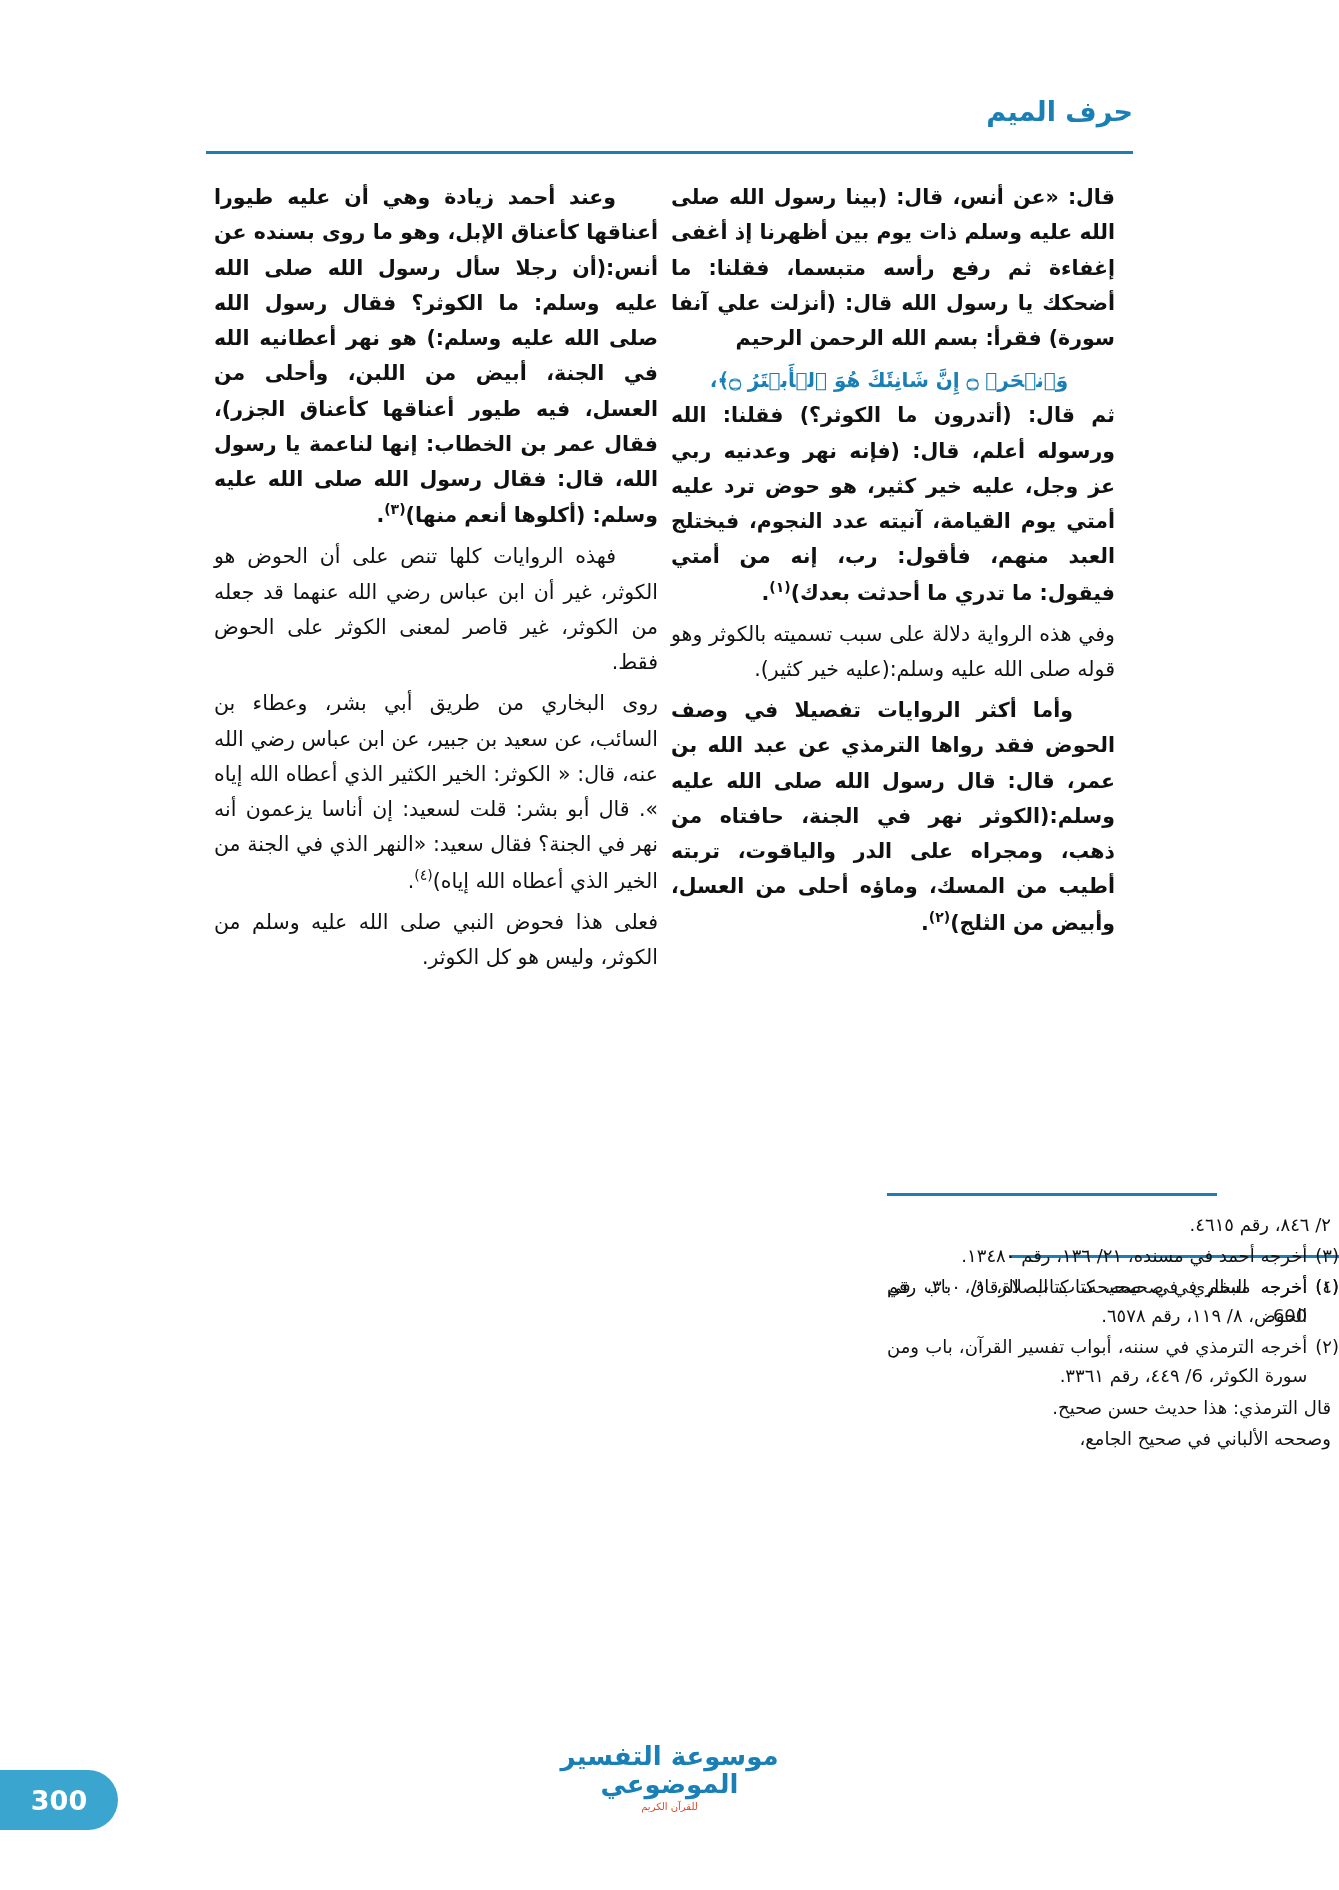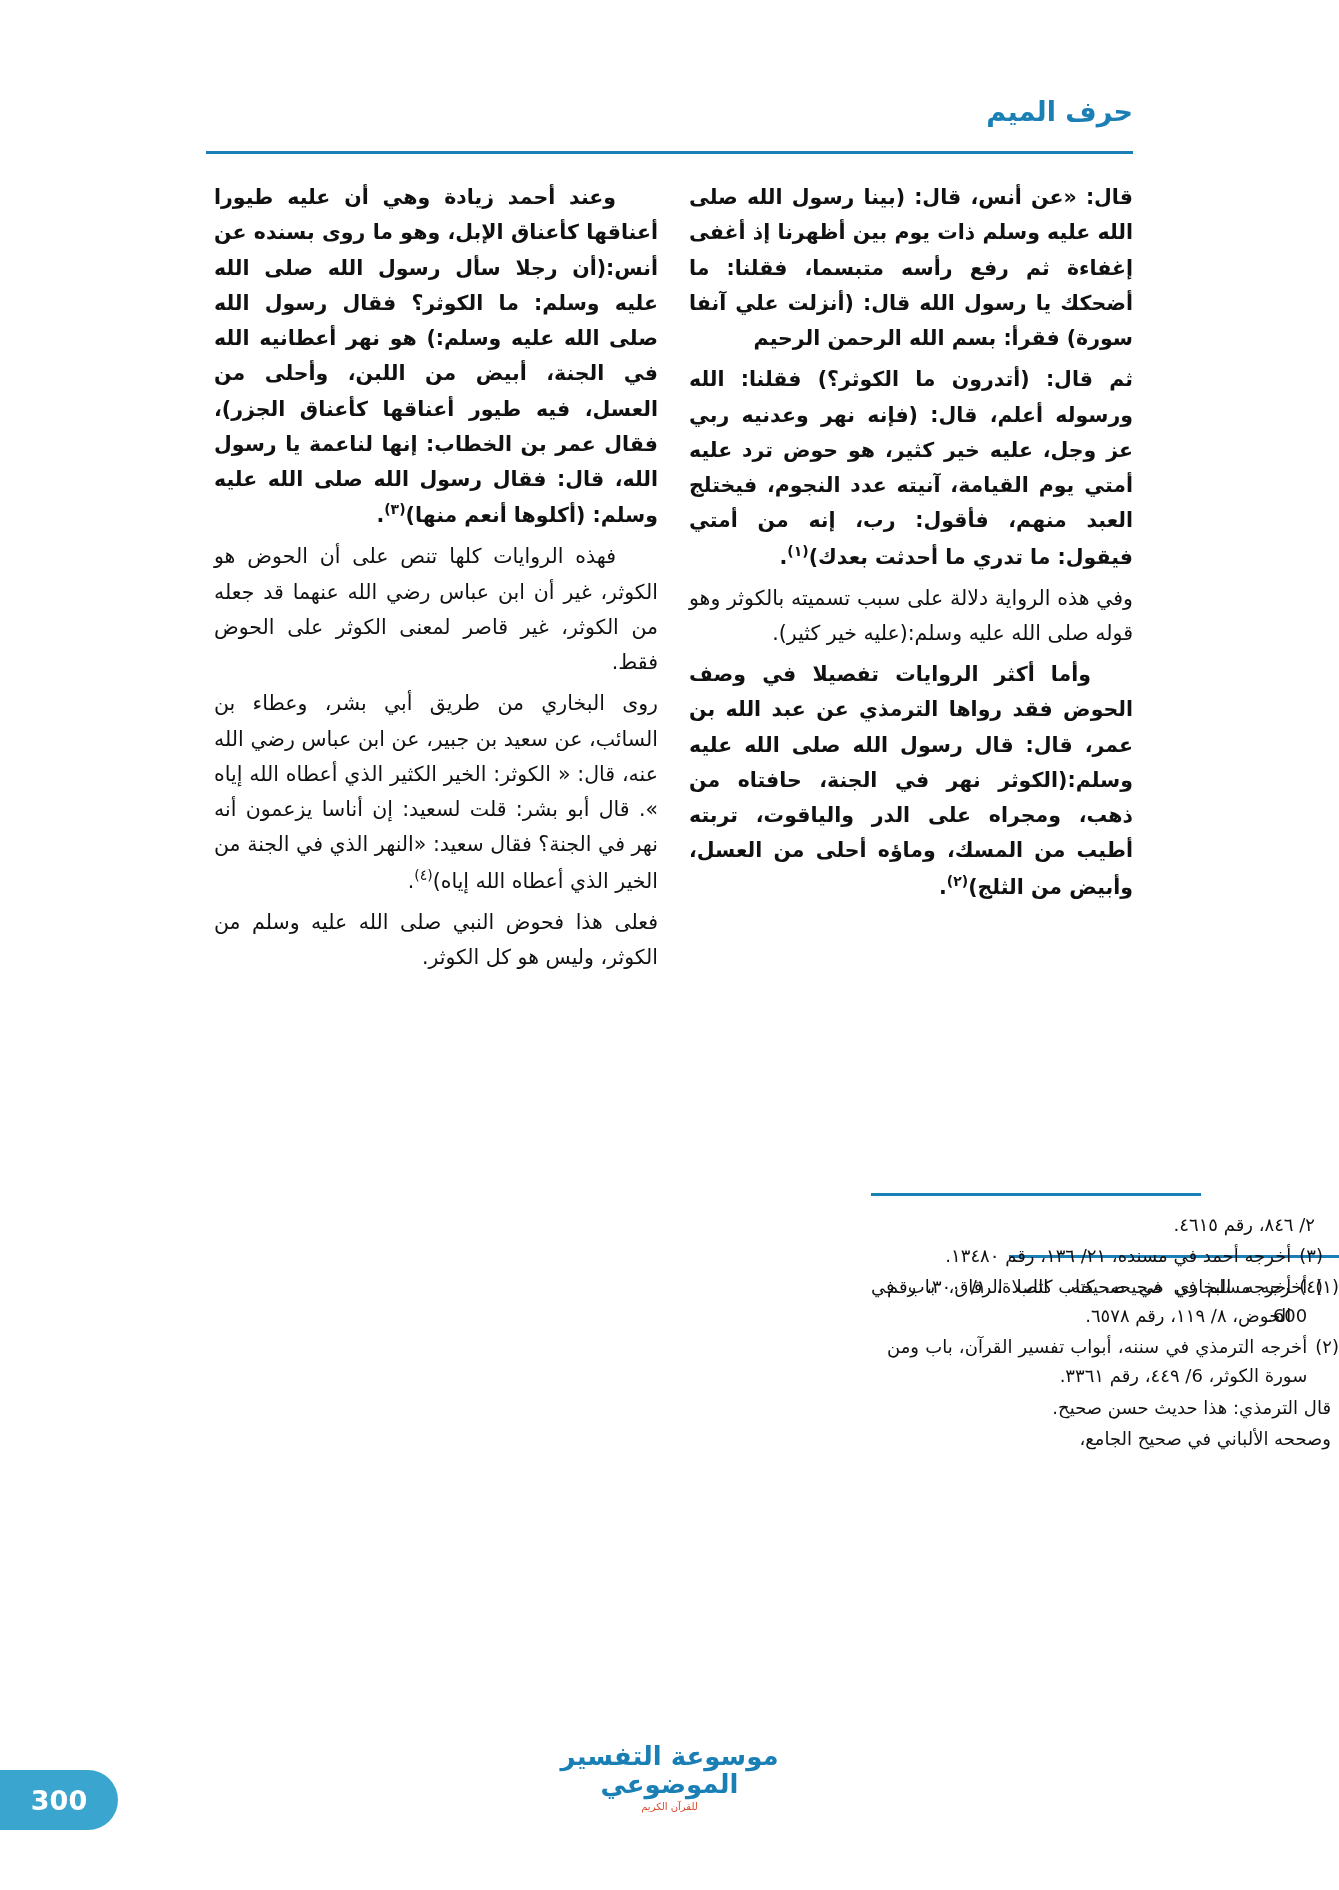--- a/index.html
+++ b/index.html
@@ -49,21 +49,21 @@
     top: 180px;
     right: 206px;
     left: 206px;
     height: 1430px;
   }
   .col {
     position: absolute;
     top: 0;
     width: 452px;
   }
-  .col-right { right: 0; }
+  .col-right { right: 18px; }
   .col-left  { left: 0; }
 
   .para {
     font-size: 20.5px;
     line-height: 1.72;
     text-align: justify;
     text-align-last: right;
     margin: 0 0 6px 8px;
     color: #111111;
   }
@@ -78,21 +78,21 @@
     display: block;
     color: #1a7fb5;
     font-size: 20px;
     line-height: 1.8;
     font-weight: bold;
     text-align: center;
     letter-spacing: 0px;
   }
 
   
-  .fn-block { position: absolute; left: 0; right: 16px; }
+  .fn-block { position: absolute; left: 0; right: 0; }
   .fn-rule {
     height: 3px;
     background: #1a7fb5;
     width: 330px;
     margin-bottom: 14px;
   }
   .fn-rule.right-side { margin-right: 0; margin-left: auto; }
   .fn-line {
     font-size: 18px;
     line-height: 1.62;
@@ -155,20 +155,21 @@
 </div>
 
 <div class="columns">
 
   <div class="col col-right">
 
     <p class="para bold">
       <span>قال: «عن أنس، قال: (بينا رسول الله صلى الله عليه وسلم ذات يوم بين أظهرنا إذ أغفى إغفاءة ثم رفع رأسه متبسما، فقلنا: ما أضحكك يا رسول الله قال: (أنزلت علي آنفا سورة) فقرأ: بسم الله الرحمن الرحيم</span>
     </p>
 
+    <span class="quran">وَٱنۡحَرۡ ۝ إِنَّ شَانِئَكَ هُوَ ٱلۡأَبۡتَرُ ۝﴾،</span>
 
     <p class="para bold">
       <span>ثم قال: (أتدرون ما الكوثر؟) فقلنا: الله ورسوله أعلم، قال: (فإنه نهر وعدنيه ربي عز وجل، عليه خير كثير، هو حوض ترد عليه أمتي يوم القيامة، آنيته عدد النجوم، فيختلج العبد منهم، فأقول: رب، إنه من أمتي فيقول: ما تدري ما أحدثت بعدك)</span><span class="sup">(١)</span>.
     </p>
 
     <p class="para">
       <span>وفي هذه الرواية دلالة على سبب تسميته بالكوثر وهو قوله صلى الله عليه وسلم:(عليه خير كثير).</span>
     </p>
 
     <p class="para indent bold">

